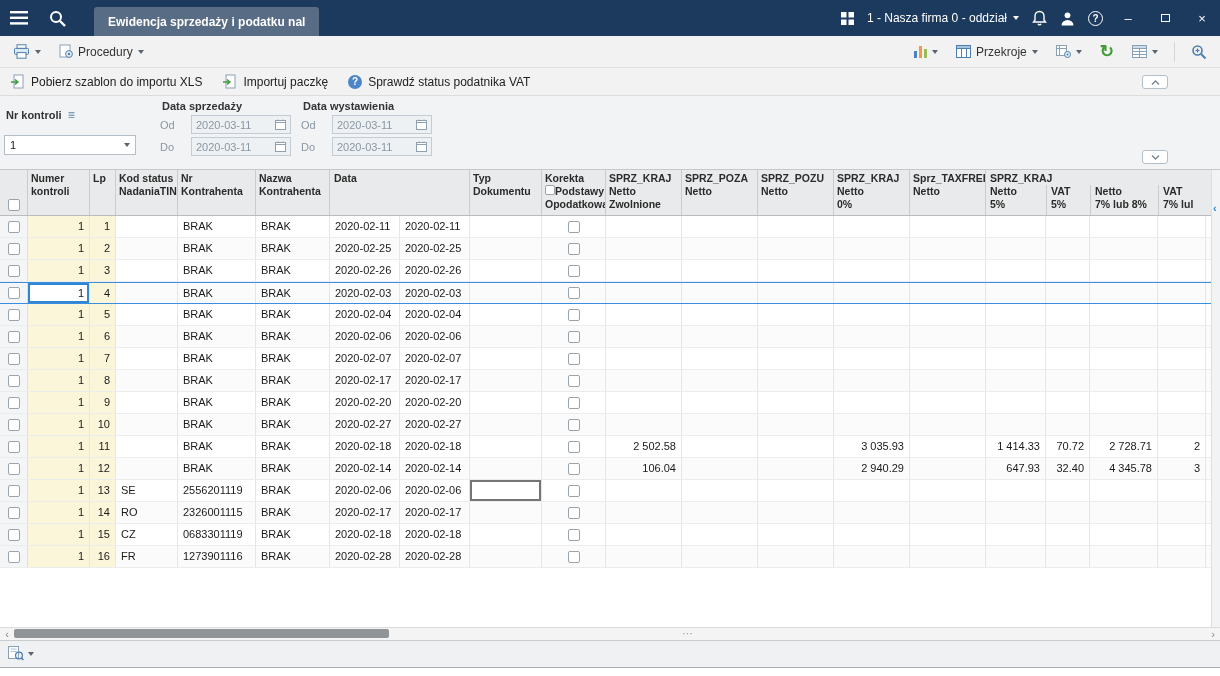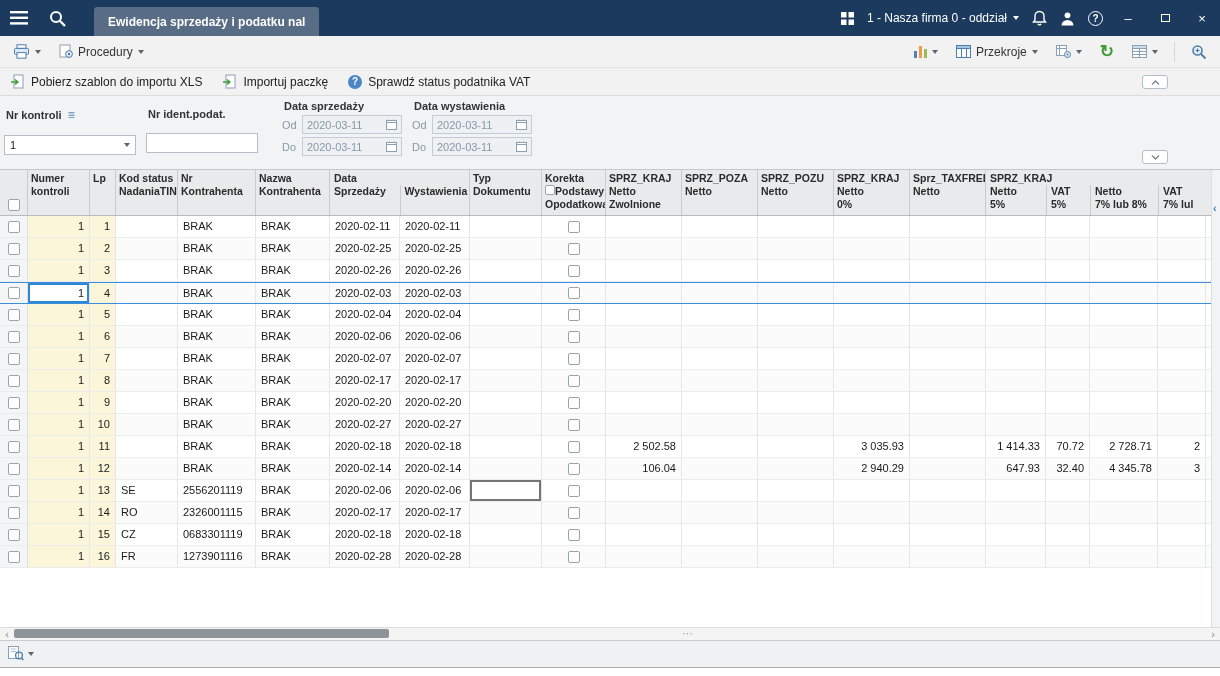--- a/index.html
+++ b/index.html
@@ -49,21 +49,21 @@
              padding:2px 4px; position:relative; flex:none; }
   .fcol { display:flex; flex-direction:column; }
   .flabel { font-weight:bold; font-size:11px; color:#333; margin:10px 0 0 2px; white-space:nowrap; display:flex; align-items:center; gap:6px; }
   .filter-eq { color:#5a84ad; font-weight:bold; font-size:12px; }
   .finput { height:20px; border:1px solid #b4bec8; background:#fff; font-family:inherit; font-size:11px;
             padding:0 4px; margin-top:13px; }
   .fselect { height:20px; border:1px solid #b4bec8; background:#fff; display:flex; align-items:center;
              justify-content:space-between; padding:0 5px; font-size:11px; margin-top:13px; cursor:pointer; }
   .fdates { display:flex; flex-direction:column; }
   .fdates .flabel { margin:2px 0 3px 2px; }
-  .daterow { display:flex; align-items:center; gap:5px; margin-bottom:3px; }
+  .daterow { display:flex; align-items:center; gap:16px; margin-bottom:3px; }
   .dlbl { color:#8a97a3; font-size:11px; width:15px; }
   .dinput { width:100px; height:19px; background:#eef1f4; border:1px solid #c3ccd4; color:#8a97a3; font-size:11px;
             display:flex; align-items:center; justify-content:space-between; padding:0 4px; }
   .collapse-down { right:52px; bottom:5px; }
 
   
   .gridwrap { flex:1; position:relative; overflow:hidden; background:#fff; display:flex; flex-direction:column; }
   .ghead { display:flex; height:46px; background:#e9eaeb; border-bottom:1px solid #b9bcbf; font-weight:bold;
            font-size:10.5px; color:#2b2b2b; flex:none; }
   .hcell { padding:2px 3px; border-right:1px solid #c9cccf; line-height:13px; overflow:hidden; white-space:nowrap; cursor:pointer; }
@@ -271,24 +271,20 @@
     <div class="fcol" style="width:132px;">
       <span class="flabel">
         <span>Nr kontroli</span>
         <span class="filter-eq">≡</span>
       </span>
       <span class="fselect">
         <span>1</span>
         <span class="caret-d"></span>
       </span>
     </div>
-    <div class="fcol" style="width:112px;">
-      <span class="flabel">Nr ident.podat.</span>
-      <input class="finput" style="">
-    </div>
     <div class="fdates" style="margin-left:14px;">
       <span class="flabel">Data sprzedaży</span>
       <div class="daterow">
         <span class="dlbl">Od</span>
         <span class="dinput">
           <span>2020-03-11</span>
           <svg width="11" height="11" viewBox="0 0 11 11">
               <rect x="0.5" y="1.5" width="10" height="9" fill="#fff" stroke="#90a0ae"></rect>
               <line x1="0.5" y1="3.5" x2="10.5" y2="3.5" stroke="#90a0ae"></line>
               <line x1="3" y1="0.5" x2="3" y2="2" stroke="#90a0ae"></line>
@@ -362,28 +358,20 @@
       <div class="hcell" style="width:78px">
         <span>Nr</span>
           <span>Kontrahenta</span>
       </div>
       <div class="hcell" style="width:74px">
         <span>Nazwa</span>
           <span>Kontrahenta</span>
       </div>
       <div class="hcell group" style="width:140px">
         <div class="gh">Data</div>
-        <div class="gsub">
-          <div style="width:70px">
-              <span>Sprzedaży</span>
-            </div>
-          <div style="width:70px" class="bl">
-              <span>Wystawienia</span>
-            </div>
-        </div>
       </div>
       <div class="hcell" style="width:72px">
         <span>Typ</span>
           <span>Dokumentu</span>
       </div>
       <div class="hcell" style="width:64px">
         <span>Korekta</span>
         <span class="hk2"><span class="cb small"></span><span style="display:inline">Podstawy</span></span>
         <span>Opodatkowa</span>
       </div>

